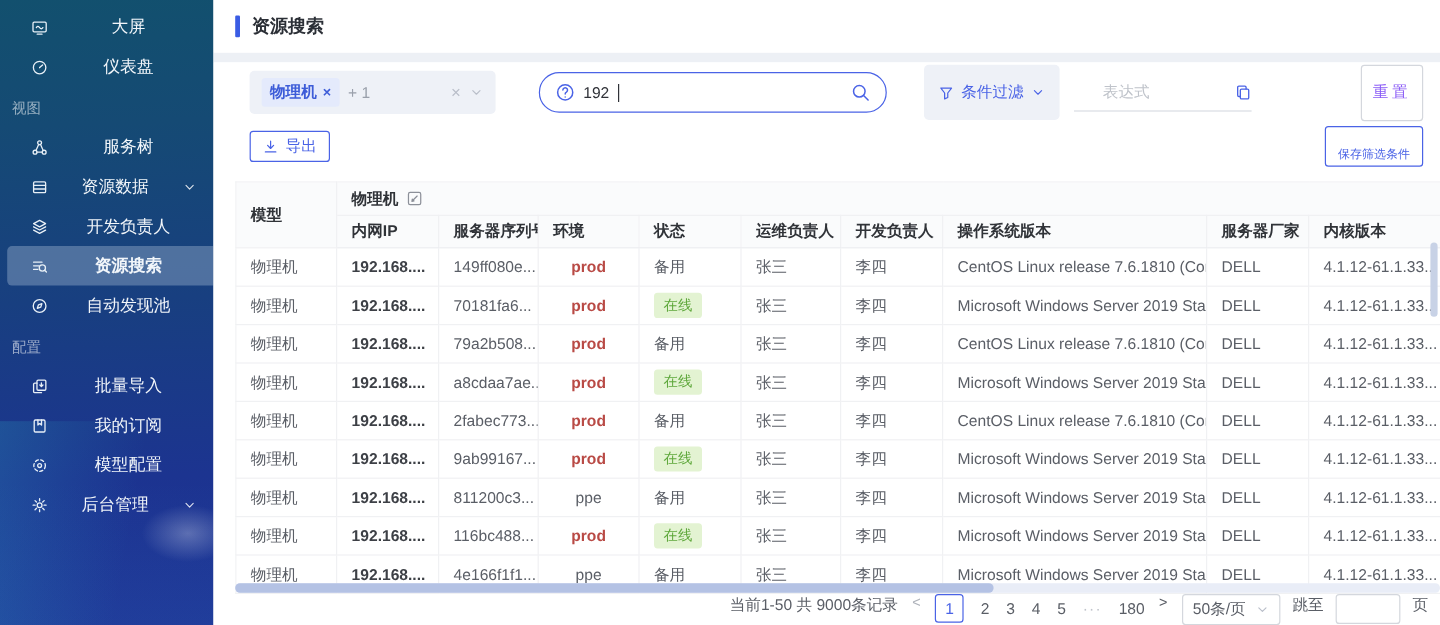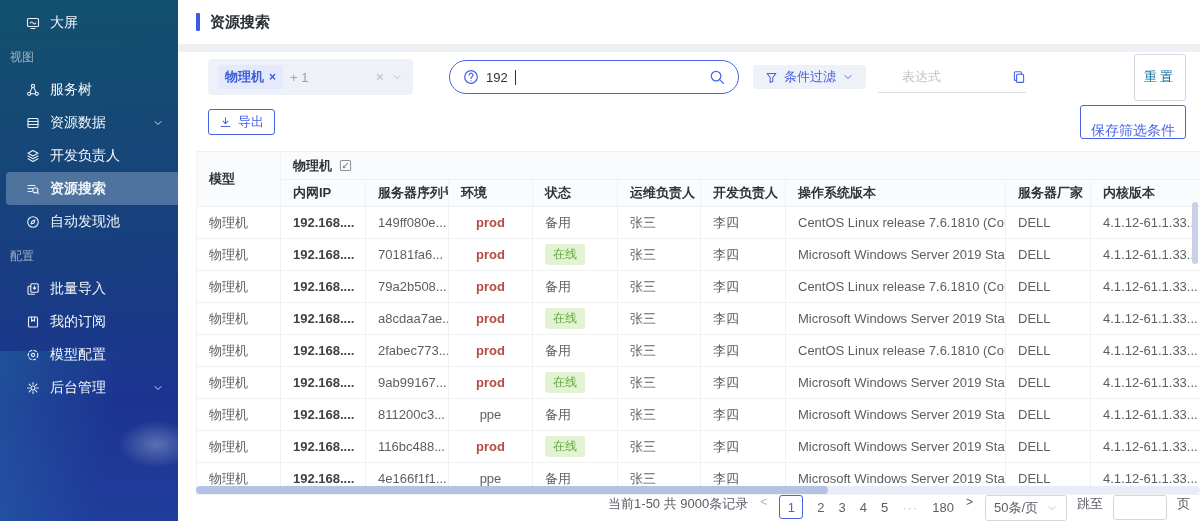--- a/index.html
+++ b/index.html
@@ -16,21 +16,21 @@
       radial-gradient(55px 34px at 88% 55%, rgba(255,255,255,.28), rgba(255,255,255,0) 70%),
       linear-gradient(0deg, rgba(35,150,180,.15), rgba(35,150,180,0) 70%); }
   .side-nav { position:relative; padding-top:6px; }
   .side-section-label { height:32px; margin-top:2px; display:flex; align-items:center;
     padding-left:10px; font-size:12px; color:rgba(255,255,255,.55); }
   .side-item { position:relative; height:33px; display:flex; align-items:center; gap:10px;
     padding:0 14px 0 26px; color:#f2f6fa; font-size:14px; cursor:pointer; }
   .side-item.active { background:rgba(170,192,216,.38); margin-left:6px; padding-left:20px;
     border-radius:4px 0 0 4px; font-weight:700; }
   .side-icon { width:14px; height:14px; display:flex; color:#e8f0f7; flex:none; }
-  .side-label { flex:1; white-space:nowrap; }
+  .side-label { flex:1; white-space:nowrap;text-align:center; }
   .side-chevron { width:12px; height:12px; display:flex; color:rgba(255,255,255,.85); }
 
   
   .main { position:relative; width:1022px; height:521px; background:#fff; }
   .topbar { height:44px; background:#fff; display:flex; align-items:center; padding-left:18px; }
   .accent { width:4px; height:18px; background:#3a5ce4; border-radius:1px; margin-right:10px; }
   .page-title { font-size:15px; font-weight:700; color:#2b2f36; }
   .gapband { height:8px; background:#edf0f5; }
   .content { position:relative; height:469px; background:#fff; overflow:hidden; }
 
@@ -48,41 +48,41 @@
 
   .search-pill { width:290px; height:34px; margin-left:36px; border:1px solid #4a63e6;
     border-radius:17px; background:#fff; display:flex; align-items:center; padding:0 13px;
     gap:7px; font-size:13px; cursor:text; }
   .qicon { width:16px; height:16px; display:flex; color:#4a63e6; }
   .search-val { color:#303238; }
   .caret-bar { width:1px; height:15px; background:#303238; }
   .pill-spacer { flex:1; }
   .mag { width:16px; height:16px; display:flex; color:#4a63e6; cursor:pointer; }
 
-  .cond-btn { margin-left:14px; height:24px; background:#eef1f7; border-radius:4px;
+  .cond-btn { margin-left:31px; height:46px; background:#eef1f7; border-radius:4px;
     display:flex; align-items:center; gap:6px; padding:0 12px; color:#4a63e6; font-size:13px; cursor:pointer; }
   .cond-btn .ic { width:13px; height:13px; display:flex; }
 
   .expr { margin-left:12px; width:148px; height:32px; border-bottom:1px solid #d9dde3;
     display:flex; align-items:center; font-size:13px; color:#bfc3ca; cursor:text; }
   .expr .ph { flex:1;margin-left:24px; }
   .copy-ic { width:14px; height:14px; display:flex; color:#4a63e6; cursor:pointer; }
 
   .reset-btn { margin-left:auto; height:47px; padding:0 9px; background:#fff;
-    border:1px solid #d4d7dd; border-radius:3px; font-size:13px; color:#0369a1;
+    border:1px solid #d4d7dd; border-radius:3px; font-size:13px; color:#8b5cf6;
     letter-spacing:3px; cursor:pointer; font-family:inherit; }
 
   
   .action-row { display:flex; align-items:center; margin:10px 14px 0 30px; }
   .export-btn { height:26px; display:flex; align-items:center; gap:6px; padding:0 10px;
     background:#fff; border:1px solid #4a63e6; border-radius:3px; color:#4a63e6;
     font-size:13px; cursor:pointer; font-family:inherit; }
   .export-btn .ic { width:13px; height:13px; display:flex; }
   .save-btn { margin-left:auto; height:26px; padding:16px 10px; background:#fff;
-    border:1px solid #4a63e6; border-radius:3px; color:#4a63e6; font-size:14px;
+    border:1px solid #4a63e6; border-radius:3px; color:#4a63e6; font-size:10px;
     cursor:pointer; font-family:inherit;text-align:right; }
 
   
   .table-wrap { margin:12px 0 0 18px; width:1004px; overflow:hidden; }
   table { width:1024px; table-layout:fixed; border-collapse:collapse; font-size:13px; }
   th, td { border:1px solid #f0f1f3; text-align:left; white-space:nowrap; overflow:hidden; }
   thead th { background:#fafbfc; color:#303338; font-weight:700; padding:0 0 0 12px; }
   tr.group-row th { height:28px; }
   tr.sub-row th { height:27px; border-bottom:1px solid #ebedf0; }
   .group-flex { display:flex; align-items:center; gap:7px; }
@@ -127,20 +127,30 @@
     <nav class="side-nav" id="sidebar-sections">
         <div class="side-item">
           <span class="side-icon">
             <svg width="14" height="14" viewBox="0 0 14 14" fill="none" stroke="currentColor" stroke-width="1.1" stroke-linecap="round" stroke-linejoin="round">
               <rect x="1.5" y="2.5" width="11" height="8" rx="1"></rect>
               <path d="M4.3 7 C5.2 5.7 5.9 5.7 7 7 C8.1 8.3 8.8 8.3 9.7 7"></path>
               <path d="M5 12.5 h4"></path>
             </svg>
           </span>
           <span class="side-label">大屏</span>
+        </div>
+        <div class="side-item">
+          <span class="side-icon">
+            <svg width="14" height="14" viewBox="0 0 14 14" fill="none" stroke="currentColor" stroke-width="1.1" stroke-linecap="round" stroke-linejoin="round">
+              <circle cx="7" cy="7.3" r="5.2"></circle>
+              <path d="M7 7.3 L9.5 5.2"></path>
+              <path d="M7 7.3 h.01"></path>
+            </svg>
+          </span>
+          <span class="side-label">仪表盘</span>
         </div>
         <div class="side-section-label">视图</div>
         <div class="side-item">
           <span class="side-icon">
             <svg width="14" height="14" viewBox="0 0 14 14" fill="none" stroke="currentColor" stroke-width="1.1" stroke-linecap="round" stroke-linejoin="round">
               <circle cx="7" cy="3" r="1.6"></circle>
               <circle cx="3.2" cy="10.8" r="1.6"></circle>
               <circle cx="10.8" cy="10.8" r="1.6"></circle>
               <path d="M6.2 4.4 L4 9.4 M7.8 4.4 L10 9.4 M4.8 10.8 h4.4"></path>
             </svg>

